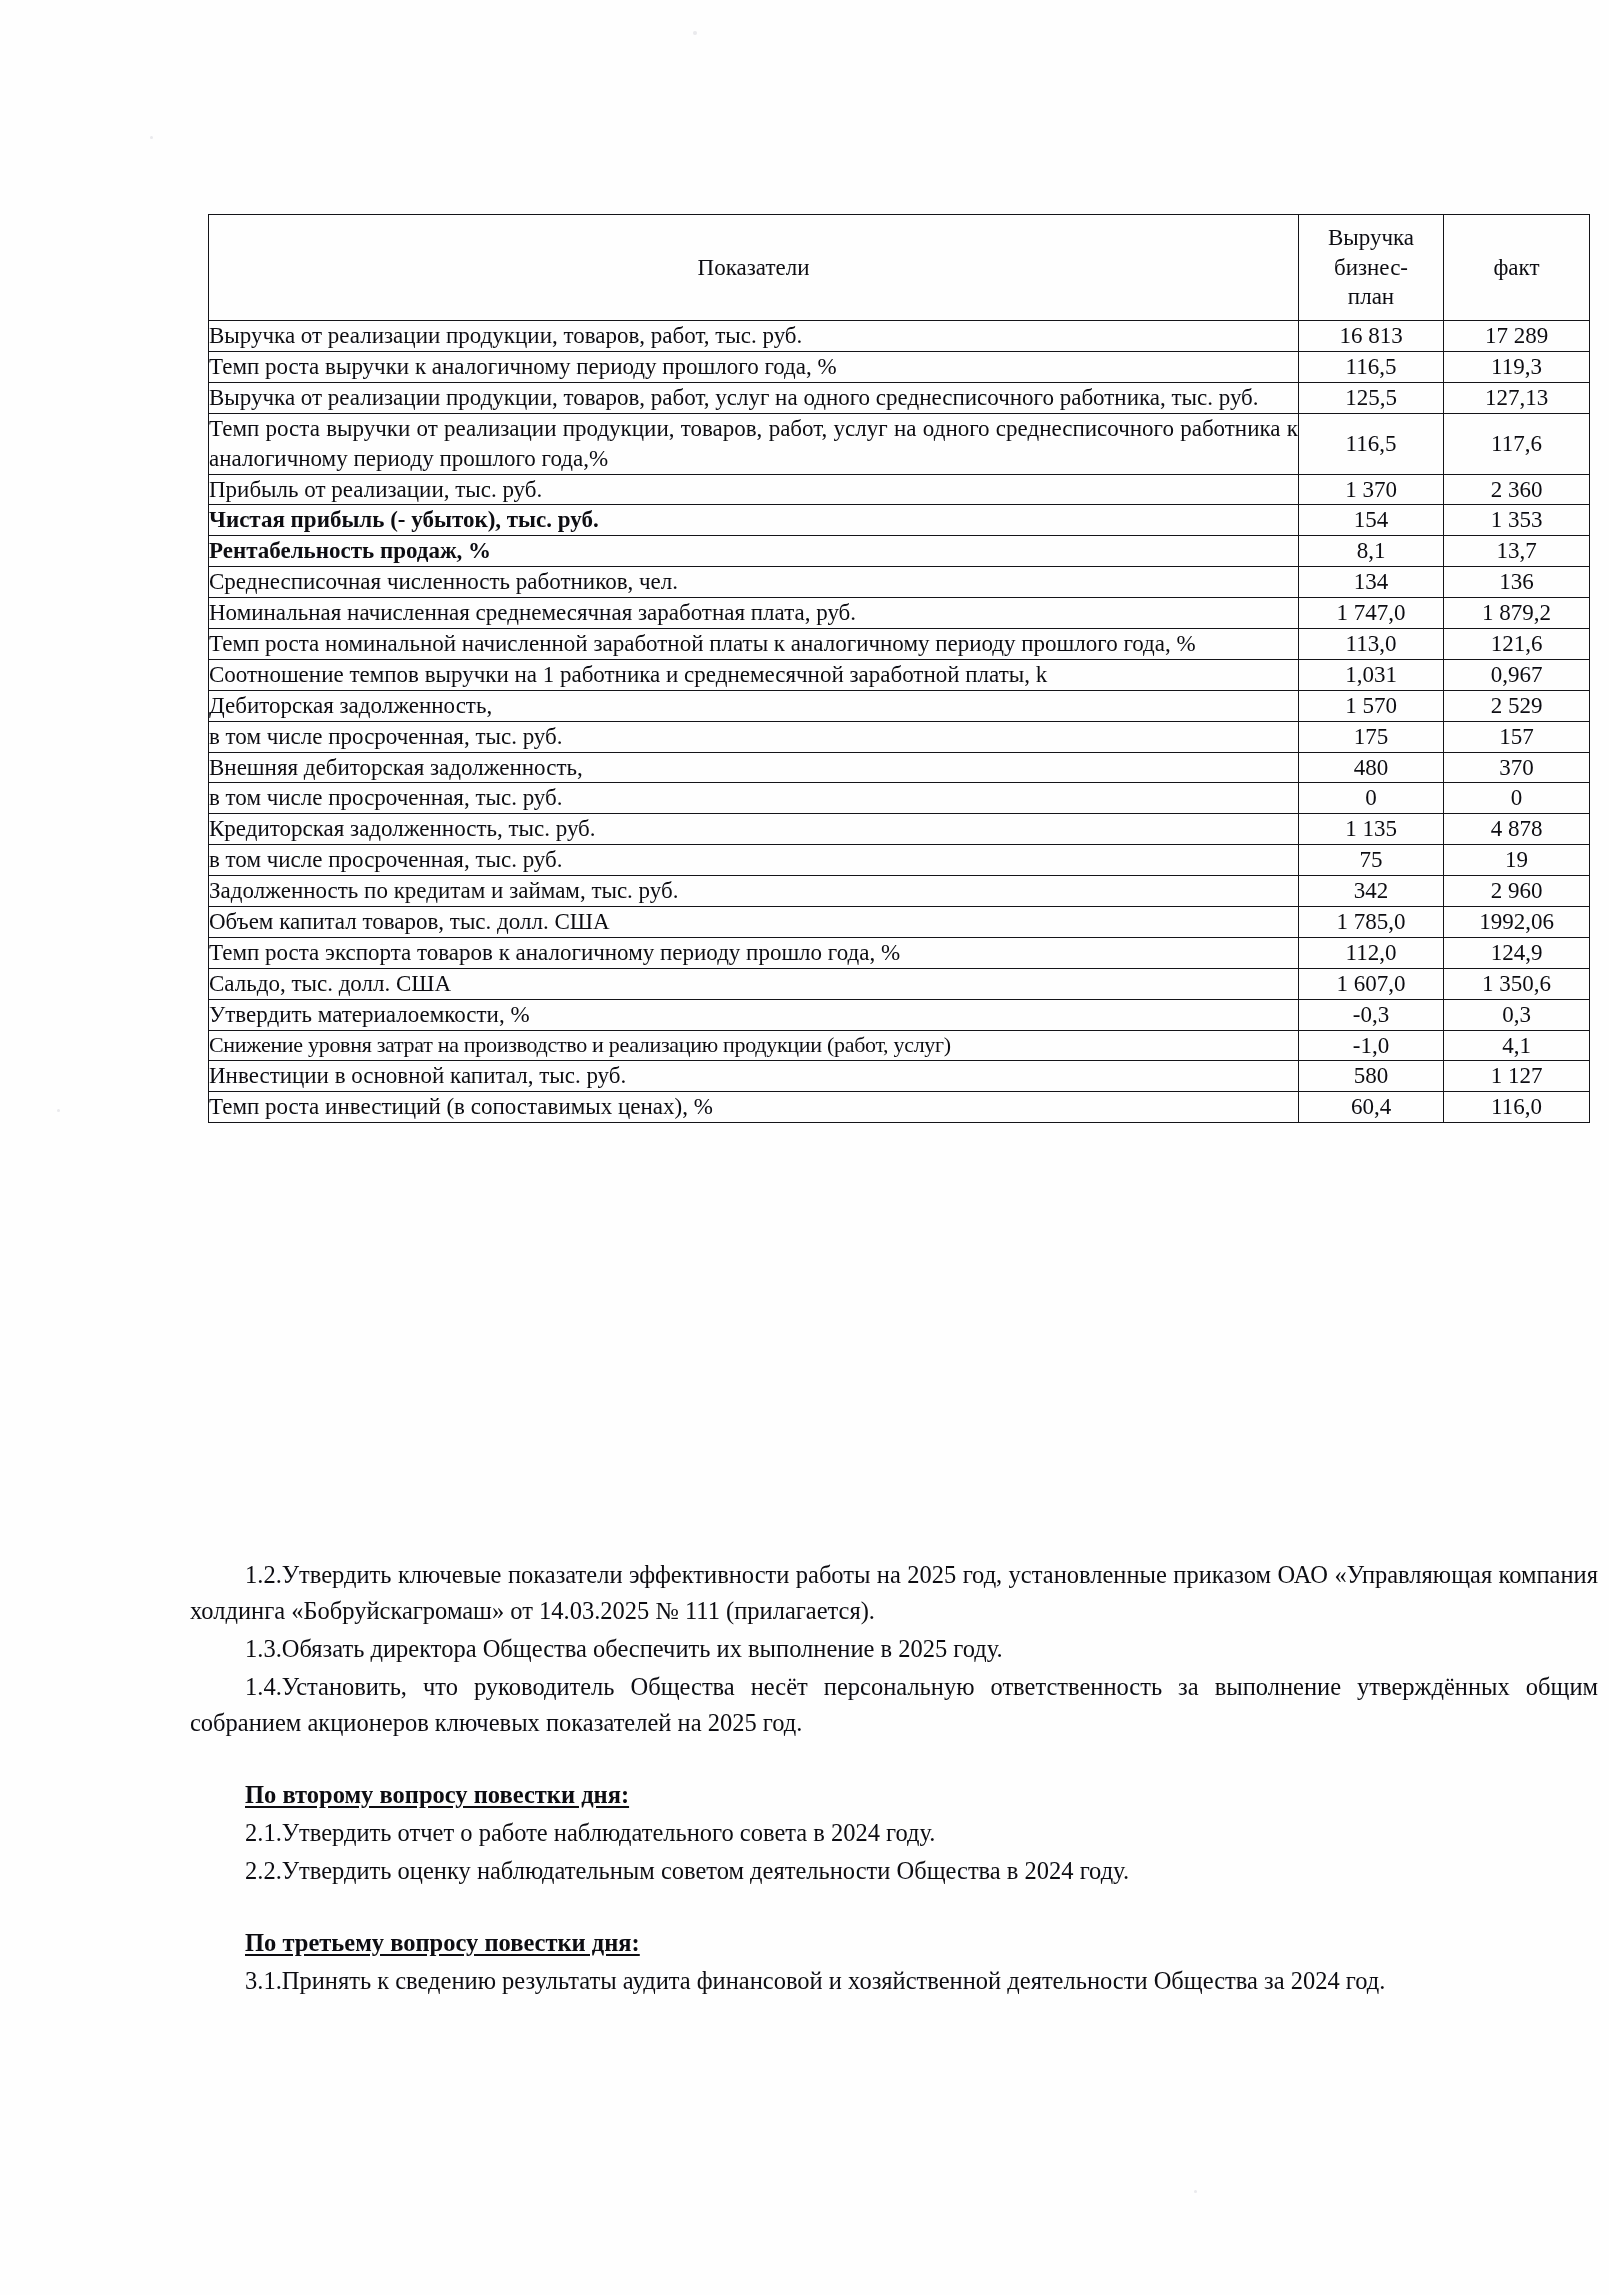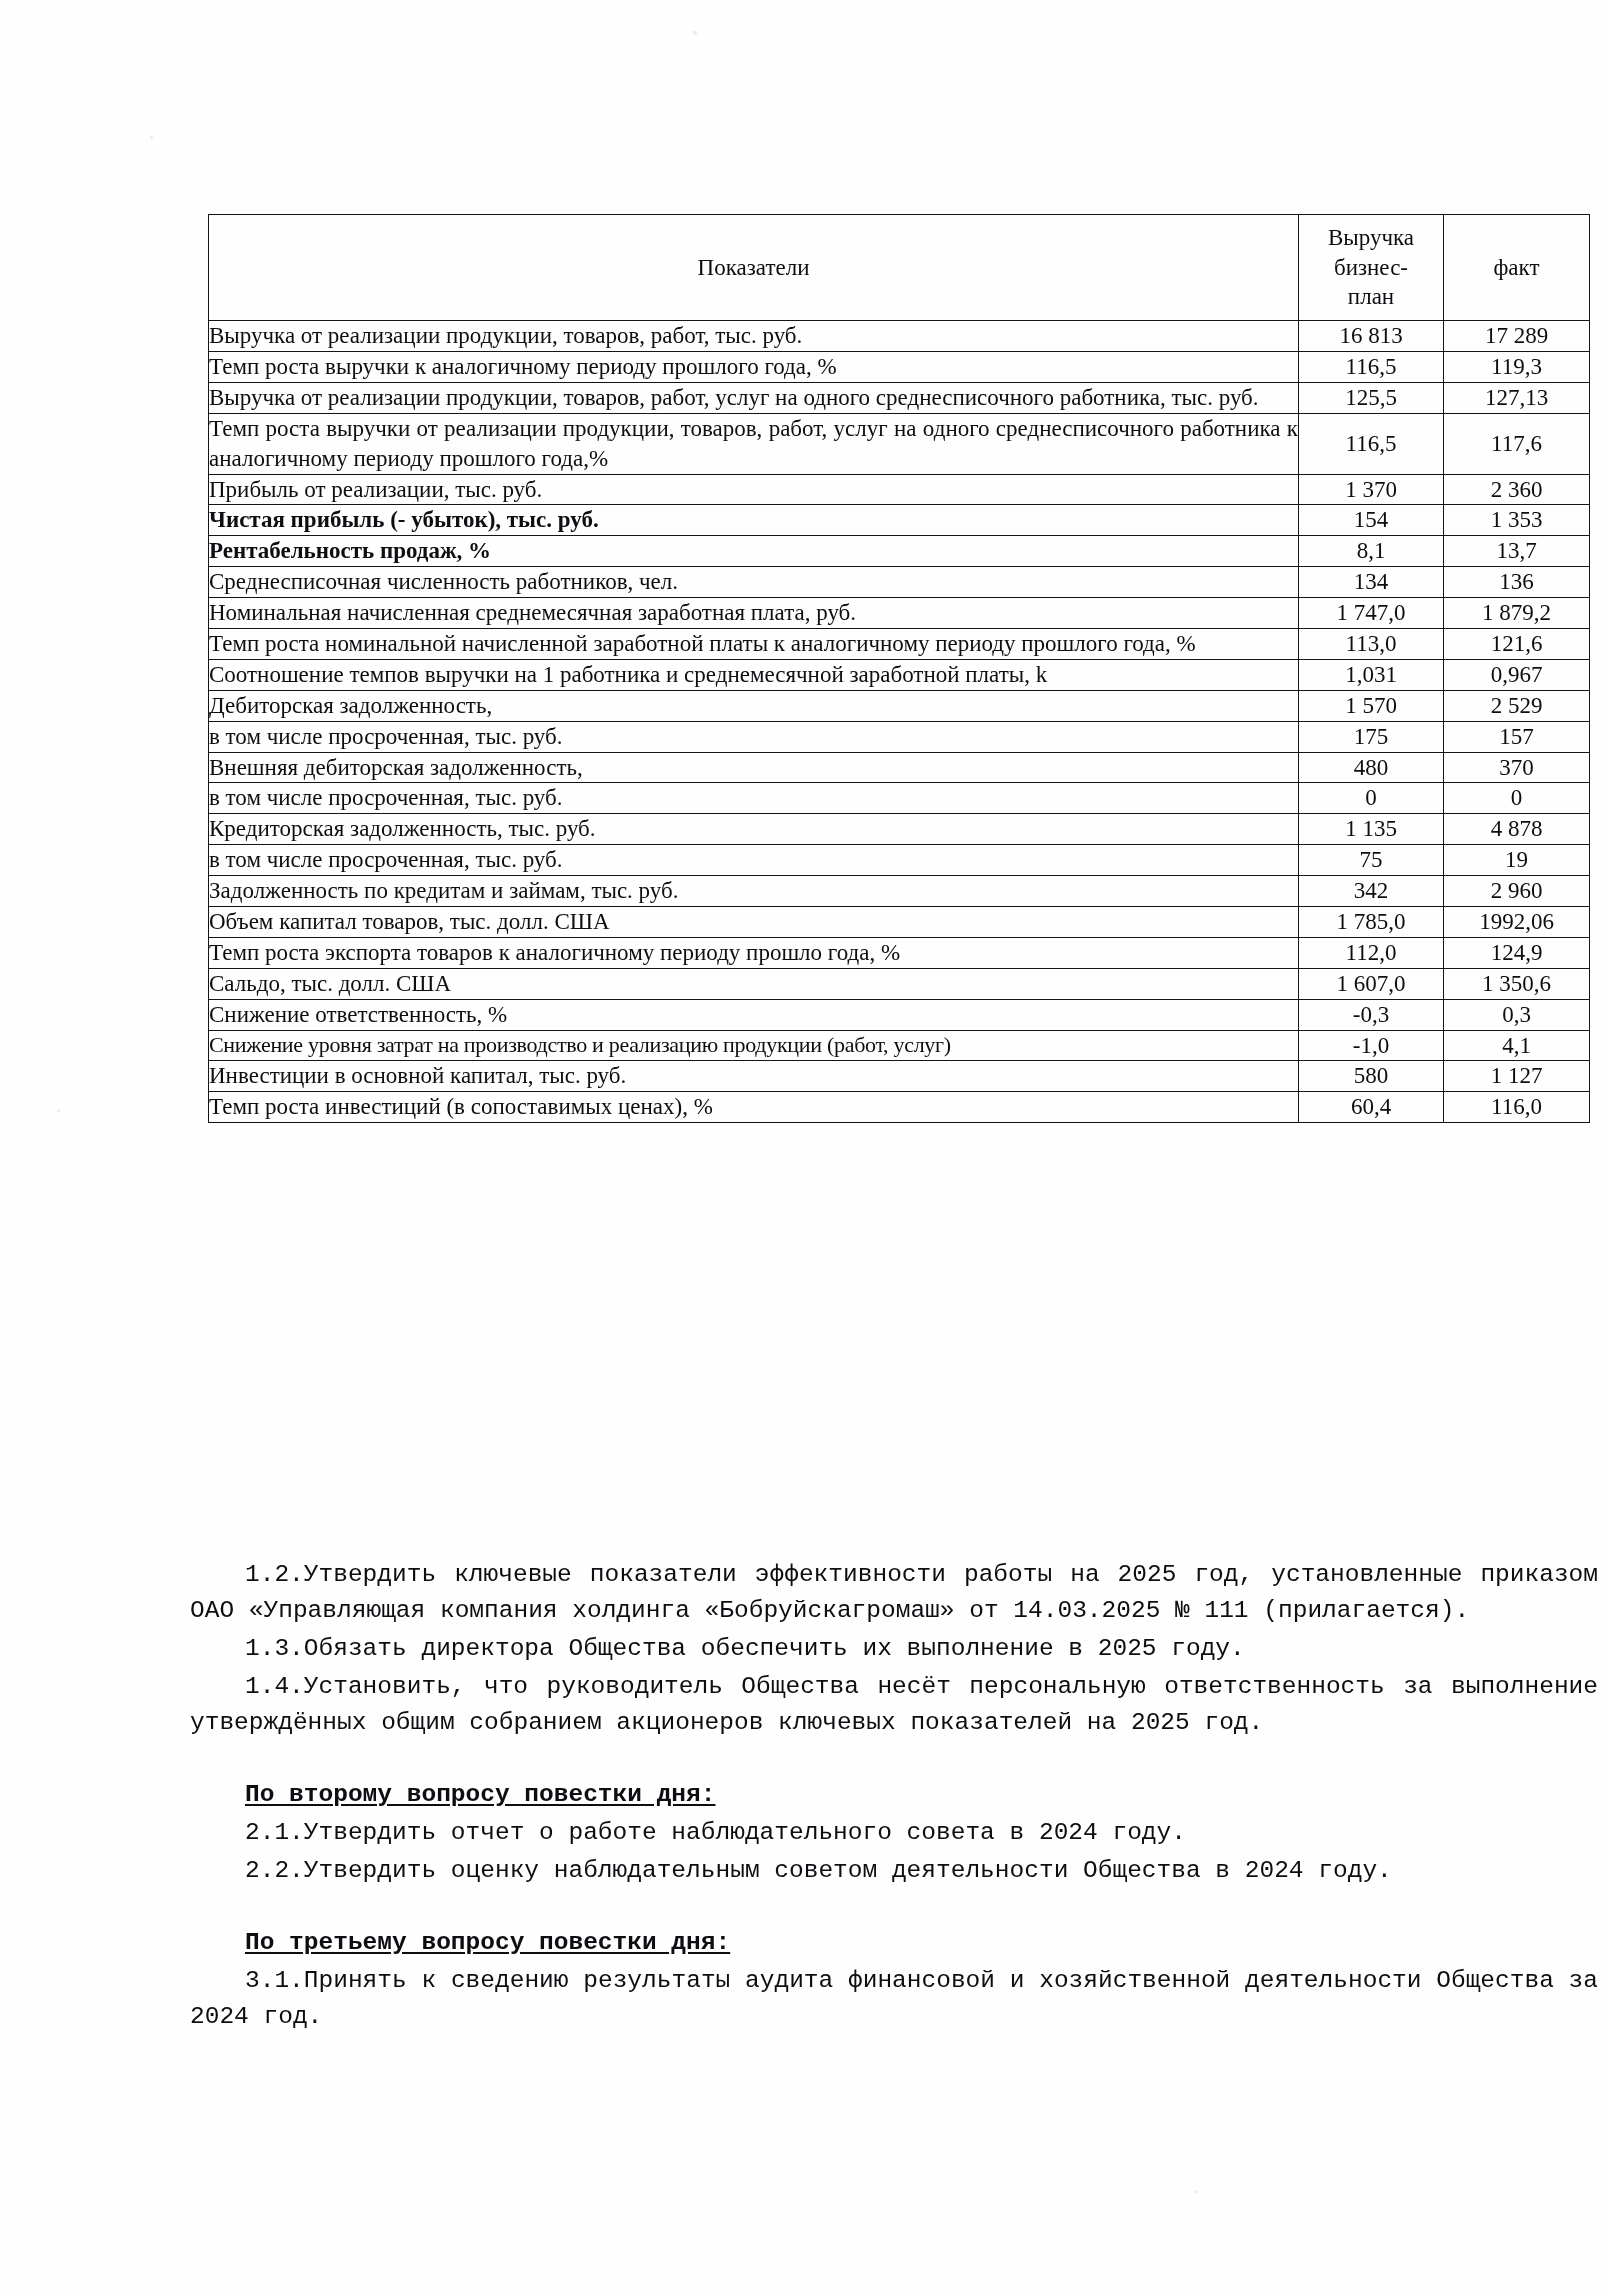--- a/index.html
+++ b/index.html
@@ -85,21 +85,20 @@
     top: 1557px;
     width: 1408px;
     font-size: 24.5px;
     line-height: 1.46;
   }
   .body-text p {
     margin: 0 0 2.3px 0;
     text-align: justify;
     text-indent: 55px;
     hyphens: none;
-    font-family: Liberation Mono, monospace;
   }
 
   .heading {
     margin: 0;
     font-weight: bold;
     text-indent: 55px;
     text-align: left;
   }
   .heading span.u {
     text-decoration: underline;
@@ -244,21 +243,21 @@
             <td class="name">Темп роста экспорта товаров к аналогичному периоду прошло года, %</td>
             <td class="val">112,0</td>
             <td class="val">124,9</td>
           </tr>
           <tr>
             <td class="name">Сальдо, тыс. долл. США</td>
             <td class="val">1 607,0</td>
             <td class="val">1 350,6</td>
           </tr>
           <tr>
-            <td class="name">Снижение ответственность, %</td>
+            <td class="name">Утвердить материалоемкости, %</td>
             <td class="val">-0,3</td>
             <td class="val">0,3</td>
           </tr>
           <tr>
             <td class="name squeeze"><span style="display: inline-block; white-space: nowrap;">Снижение уровня затрат на производство и реализацию продукции (работ, услуг)</span></td>
             <td class="val">-1,0</td>
             <td class="val">4,1</td>
           </tr>
           <tr>
             <td class="name">Инвестиции в основной капитал, тыс. руб.</td>

